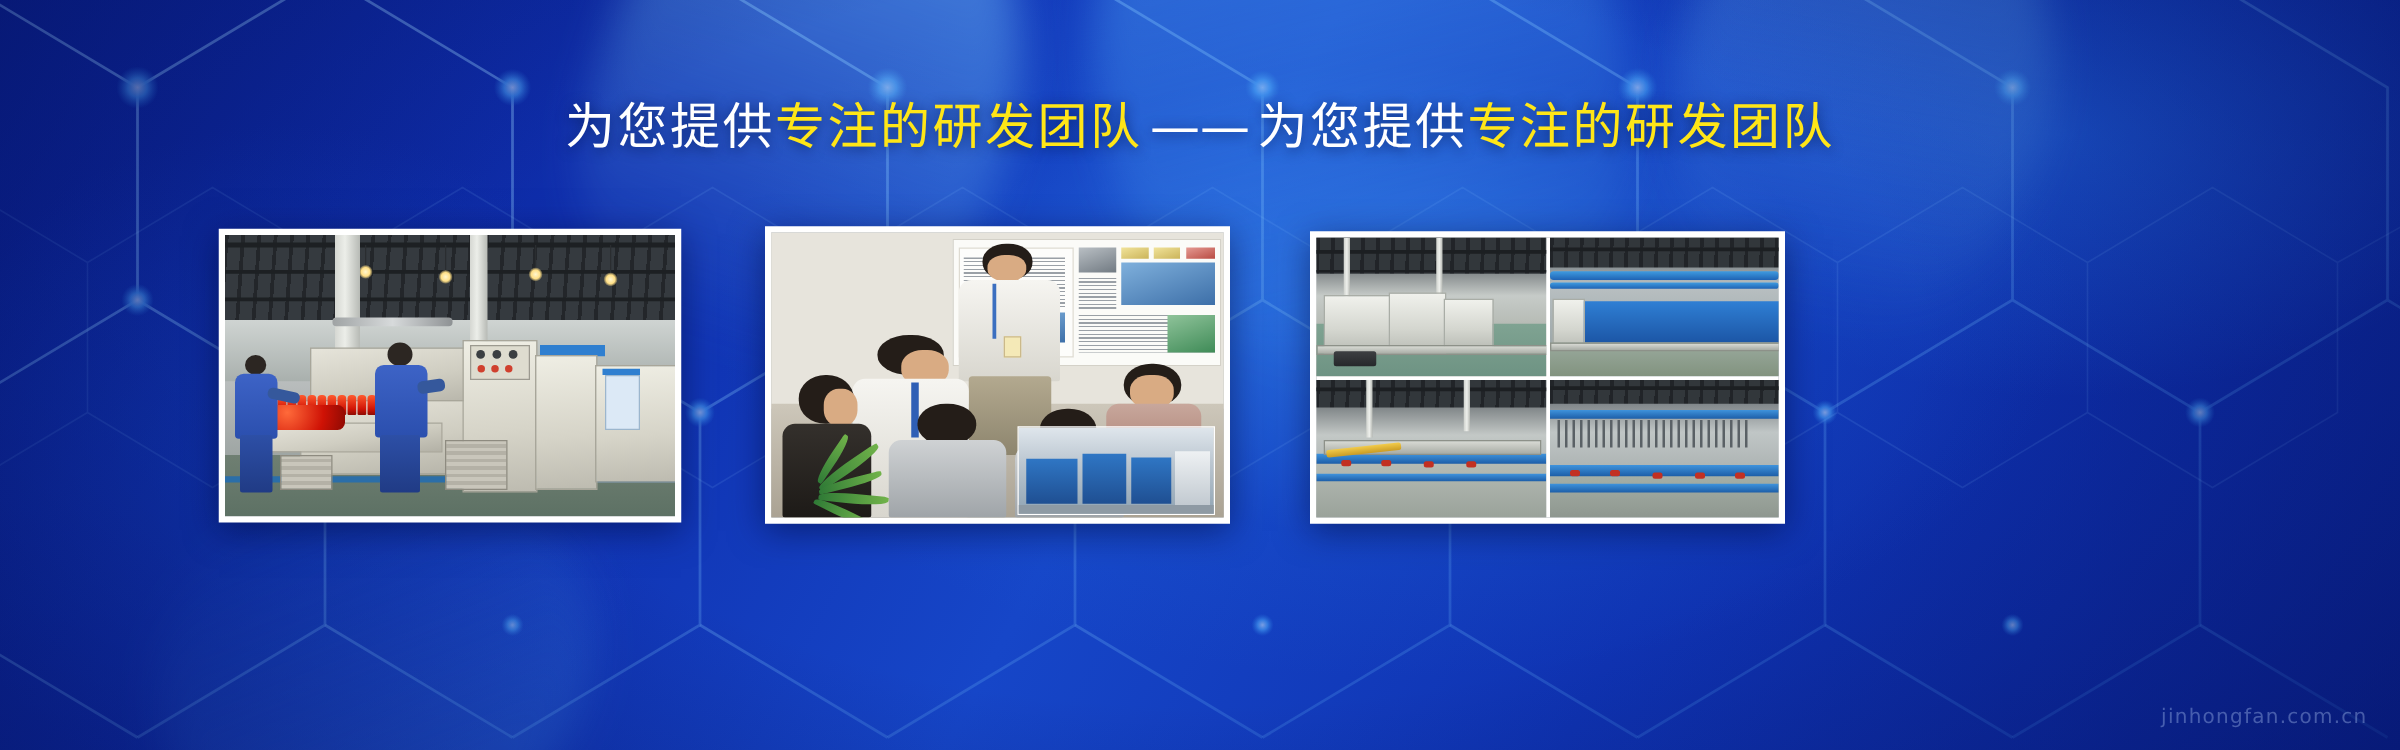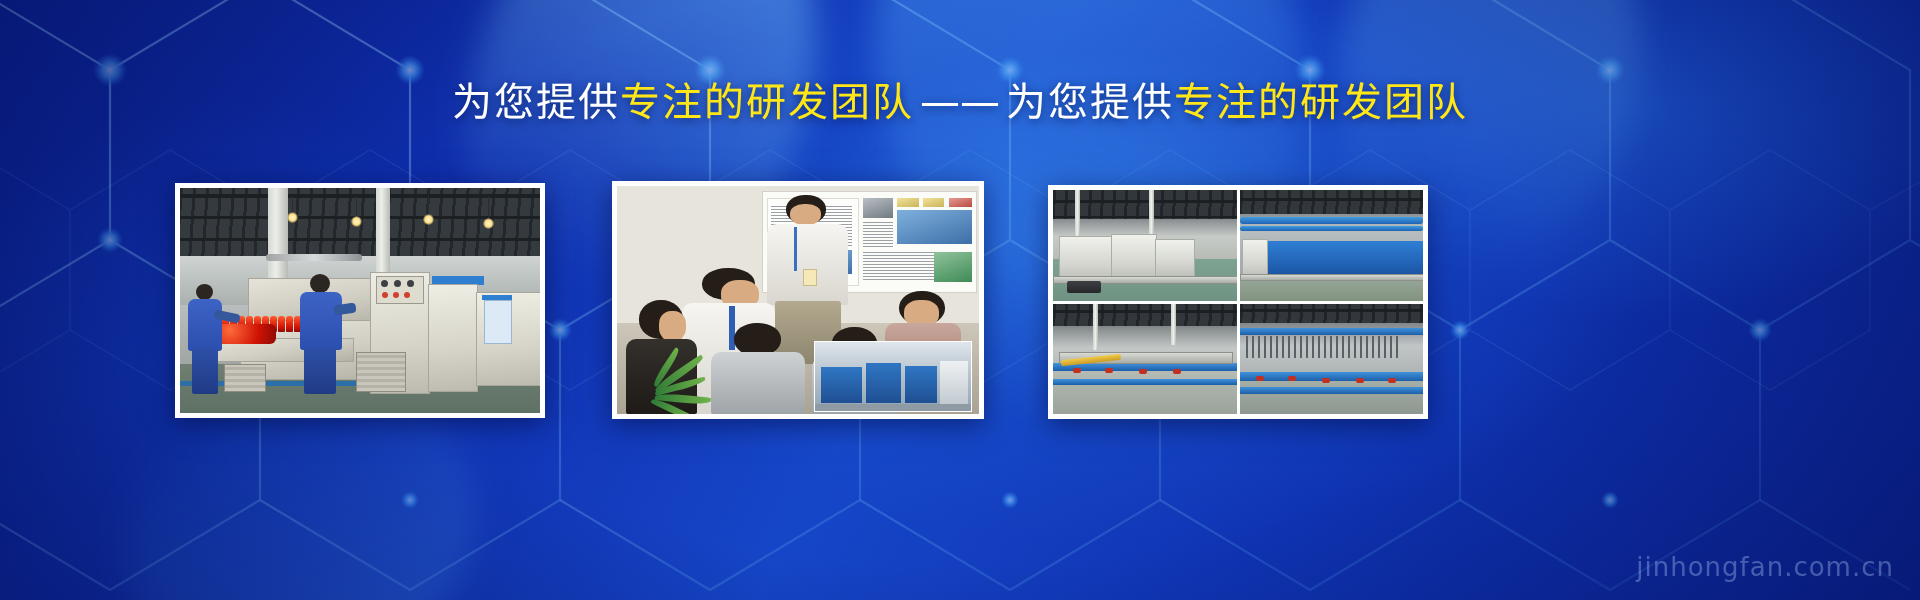--- a/index.html
+++ b/index.html
@@ -158,21 +158,21 @@
   .s3 .convey{position:absolute;background:linear-gradient(180deg,#d8dad4,#a8aca5);border:1px solid #8d9189;}
   .s3 .hookline{position:absolute;display:flex;gap:4px;align-items:flex-start;}
   .s3 .hookline i{display:block;width:2px;height:22px;background:#5a6166;}
   .s3 .redpart{position:absolute;width:8px;height:5px;border-radius:2px;background:#c23022;}
   .s3 .yellowarm{position:absolute;background:linear-gradient(180deg,#f2cb4a,#cb9c24);border-radius:2px;}
   .s3 .cart{position:absolute;background:linear-gradient(180deg,#3d3f42,#26282b);border-radius:2px;}
 
   
   .watermark{
     position:absolute;right:26px;bottom:18px;
-    font-size:26px;letter-spacing:1px;color:rgba(190,215,255,.34);
+    font-size:16px;letter-spacing:1px;color:rgba(190,215,255,.34);
     font-family:"DejaVu Sans","Liberation Sans",sans-serif;z-index:7;user-select:none;
   }
 </style>
 </head>
 <body>
 
 <div class="stage">
 
   <div class="hexlayer hex-a">
     <svg viewBox="0 0 1920 600" preserveAspectRatio="none" aria-hidden="true">

